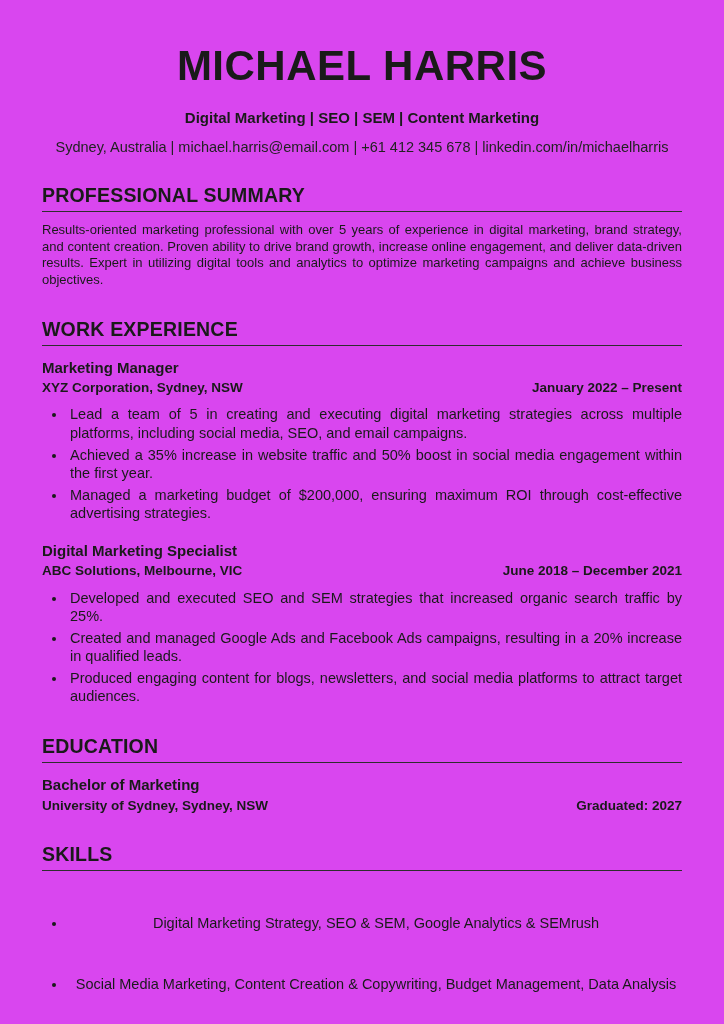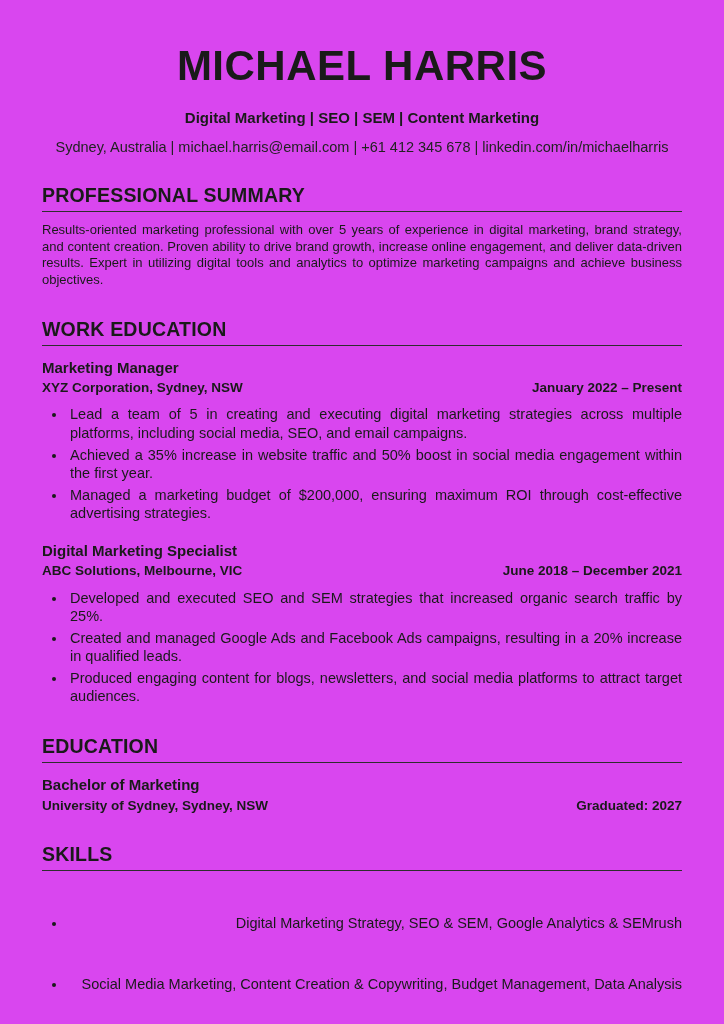--- a/index.html
+++ b/index.html
@@ -77,40 +77,40 @@
     font-size: 14.5px;
     line-height: 1.28;
     list-style-type: disc;
   }
   ul.bullets li {
     text-align: justify;
     padding-left: 3px;
     margin-bottom: 3px;
   }
   ul.bullets.tight { margin-top: 10px; }
-  ul.bullets.tight li { text-align: right; margin-bottom: 5px; margin-top: 43px; }
+  ul.bullets.tight li { text-align: center; margin-bottom: 5px; margin-top: 43px; }
 </style>
 </head>
 <body>
 
 <div class="page">
 
   <header>
     <h1 class="name">MICHAEL HARRIS</h1>
     <div class="tagline">Digital Marketing | SEO | SEM | Content Marketing</div>
     <div class="contact">Sydney, Australia | michael.harris@email.com | +61 412 345 678 | linkedin.com/in/michaelharris</div>
   </header>
 
   <section class="section">
     <h2 class="section-heading">PROFESSIONAL SUMMARY</h2>
     <p class="body-text">Results-oriented marketing professional with over 5 years of experience in digital marketing, brand strategy, and content creation. Proven ability to drive brand growth, increase online engagement, and deliver data-driven results. Expert in utilizing digital tools and analytics to optimize marketing campaigns and achieve business objectives.</p>
   </section>
 
   <section class="section">
-    <h2 class="section-heading">WORK EDUCATION</h2>
+    <h2 class="section-heading">WORK EXPERIENCE</h2>
 
     <div class="entry">
       <div class="entry-title">Marketing Manager</div>
       <div class="entry-subrow">
         <span class="entry-company">XYZ Corporation, Sydney, NSW</span>
         <span class="entry-dates">January 2022 – Present</span>
       </div>
       <ul class="bullets">
         <li>Lead a team of 5 in creating and executing digital marketing strategies across multiple platforms, including social media, SEO, and email campaigns.</li>
         <li>Achieved a 35% increase in website traffic and 50% boost in social media engagement within the first year.</li>

